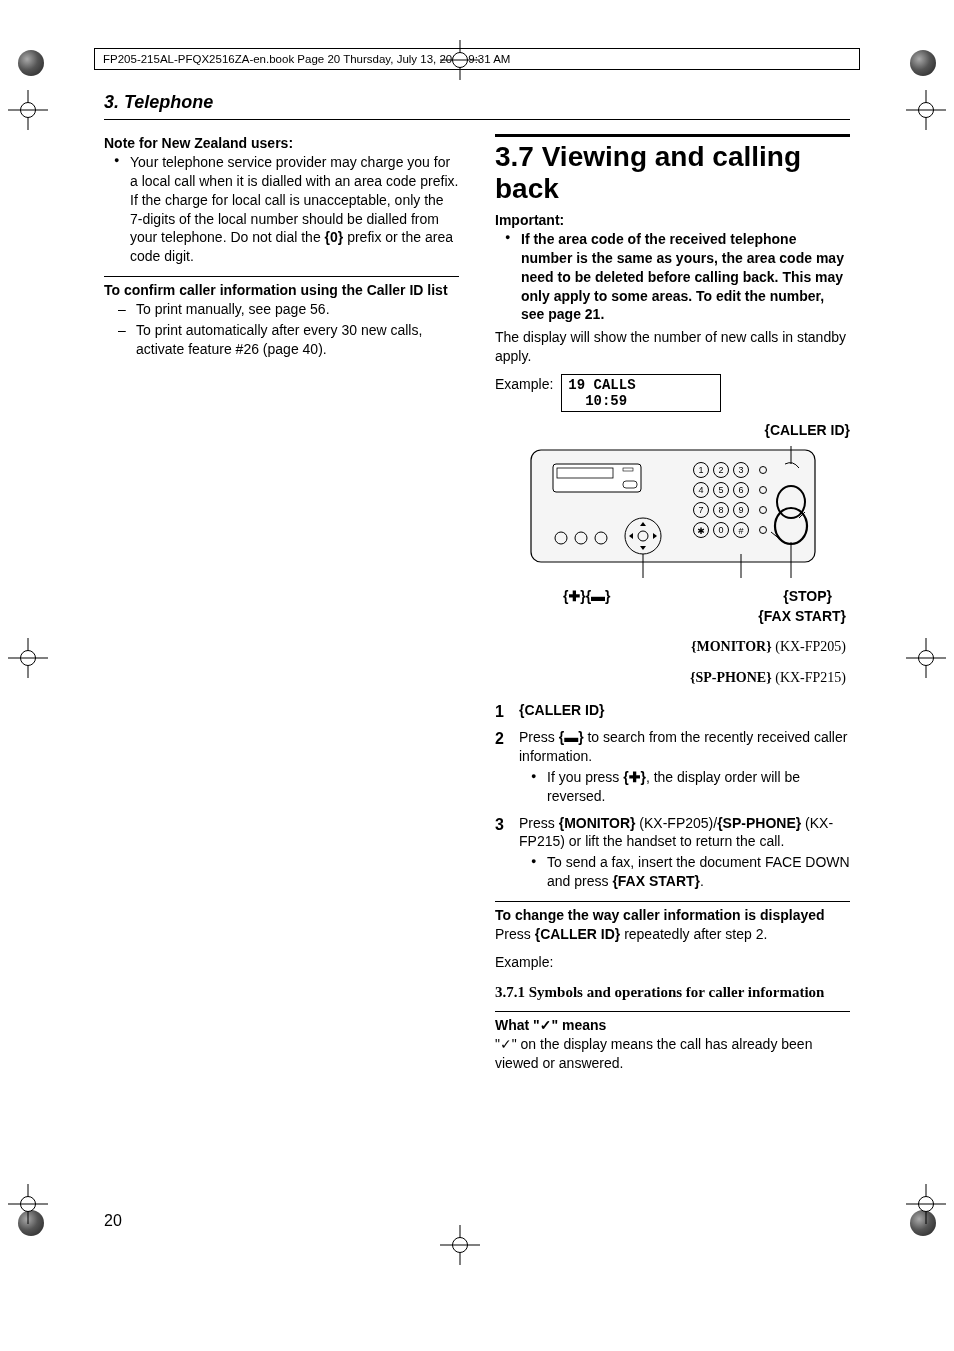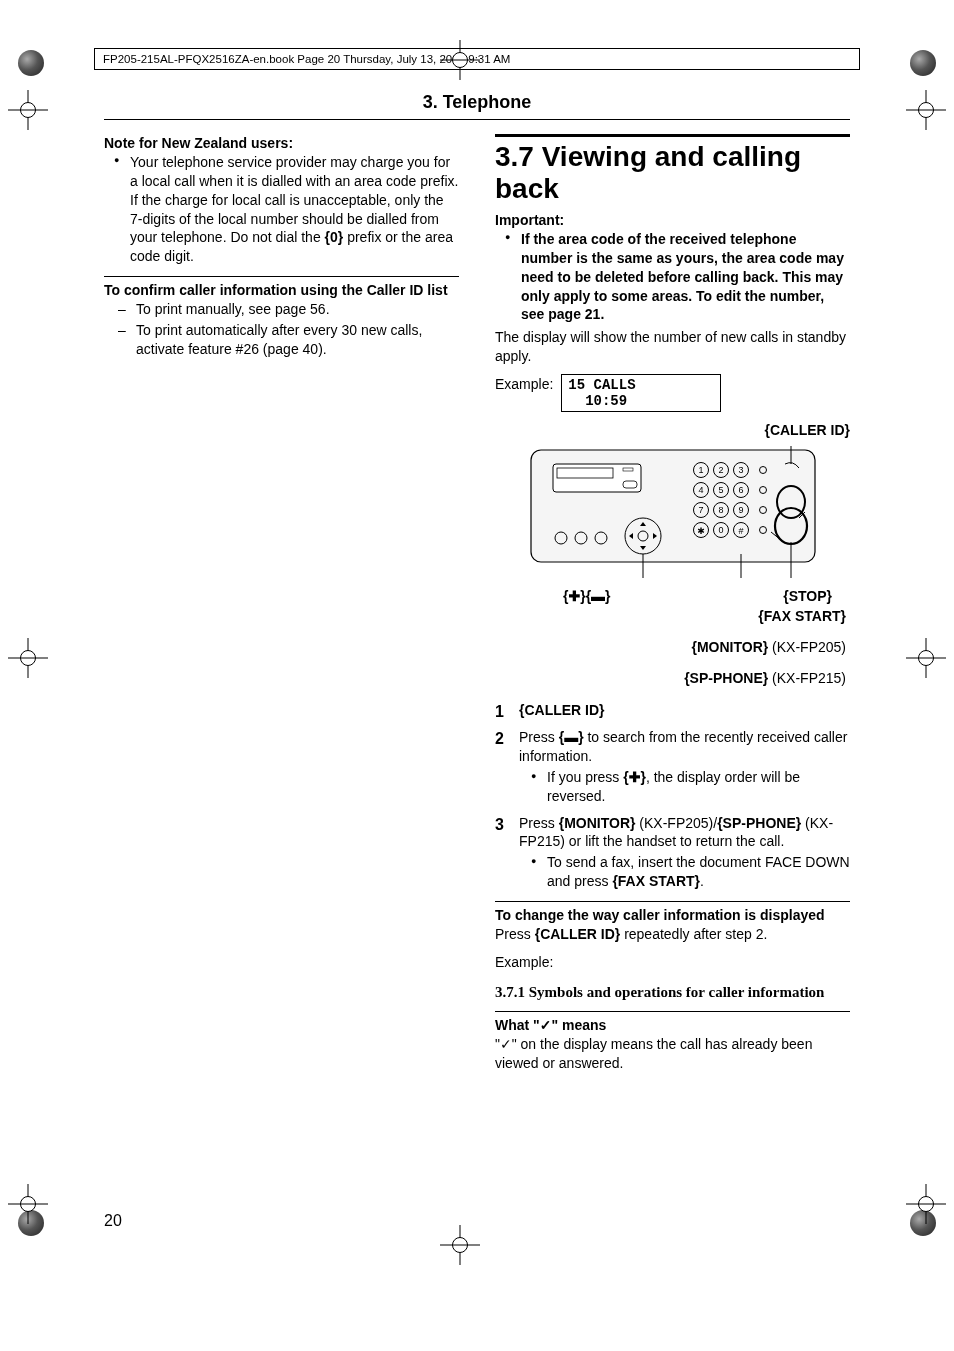--- a/index.html
+++ b/index.html
@@ -21,26 +21,26 @@
     padding: 4px 8px;
     font-size: 11.5px;
   }
   .page {
     position: absolute;
     left: 104px;
     top: 92px;
     width: 746px;
   }
   .chapter-title {
+    font-style: italic;
     font-weight: bold;
     font-size: 18px;
     border-bottom: 1.5px solid #000;
     padding-bottom: 6px;
     margin-bottom: 14px;
-    text-align: center;
   }
   .columns { display: flex; gap: 36px; }
   .col { width: 50%; }
   .bold { font-weight: bold; }
   p, li { line-height: 1.35; }
   ul.bullets { list-style: none; padding-left: 14px; }
   ul.bullets li { position: relative; padding-left: 12px; margin-bottom: 2px; }
   ul.bullets li::before { content: "●"; position: absolute; left: -4px; top: 1px; font-size: 9px; }
   ul.dashes { list-style: none; padding-left: 14px; }
   ul.dashes li { position: relative; padding-left: 18px; margin-bottom: 2px; }
@@ -54,21 +54,21 @@
     font-weight: bold;
     font-size: 14px;
     padding: 2px 6px;
     white-space: pre;
   }
   .example-row { display: flex; align-items: flex-start; gap: 8px; margin: 8px 0 10px; }
   .example-label { padding-top: 2px; }
   .button-label { font-weight: bold; }
   .label-right { text-align: right; margin: 4px 0; }
   .device-svg { display: block; margin: 0 auto; }
-  .label-row { margin: 15px 0; }
+  .label-row { margin: 15px 0; font-family: Liberation Serif, serif; }
   .ol-steps { list-style: none; counter-reset: step; padding: 0; margin-top: 12px; }
   .ol-steps > li { counter-increment: step; position: relative; padding-left: 24px; margin-bottom: 8px; }
   .ol-steps > li::before { content: counter(step); position: absolute; left: 0; top: 0; font-weight: bold; font-size: 16px; }
   .sub-bullet { list-style: none; padding-left: 16px; margin-top: 2px; }
   .sub-bullet li { position: relative; padding-left: 12px; }
   .sub-bullet li::before { content: "●"; position: absolute; left: -4px; top: 2px; font-size: 9px; }
   .h3 { font-weight: bold; font-size: 15px; margin: 14px 0 10px; font-family: Liberation Serif, serif; }
   .page-num { position: absolute; left: 104px; top: 1212px; font-size: 16px; }
   .updown-arrow { text-align:center; font-size: 16px; line-height: 1.1; padding: 2px 0; }
   
@@ -154,21 +154,21 @@
       <hr class="hr-thick">
       <div class="sec-title">3.7 Viewing and calling back</div>
       <p class="bold">Important:</p>
       <ul class="bullets">
         <li class="bold">If the area code of the received telephone number is the same as yours, the area code may need to be deleted before calling back. This may only apply to some areas. To edit the number, see page 21.</li>
       </ul>
       <p style="margin-top:4px;">The display will show the number of new calls in standby apply.</p>
 
       <div class="example-row">
         <span class="example-label">Example:</span>
-        <div class="display-box" style="width:160px;"><span>15 CALLS</span>
+        <div class="display-box" style="width:160px;"><span>19 CALLS</span>
 <span>  10:59</span></div>
       </div>
 
       <div class="label-right">
         <span class="button-label"><span class="button-label">{CALLER ID}</span></span>
       </div>
 
       <svg class="device-svg" width="300" height="140">
         <rect x="8" y="8" width="284" height="112" rx="10" fill="#f5f5f5" stroke="#000" stroke-width="1.2"></rect>
 

